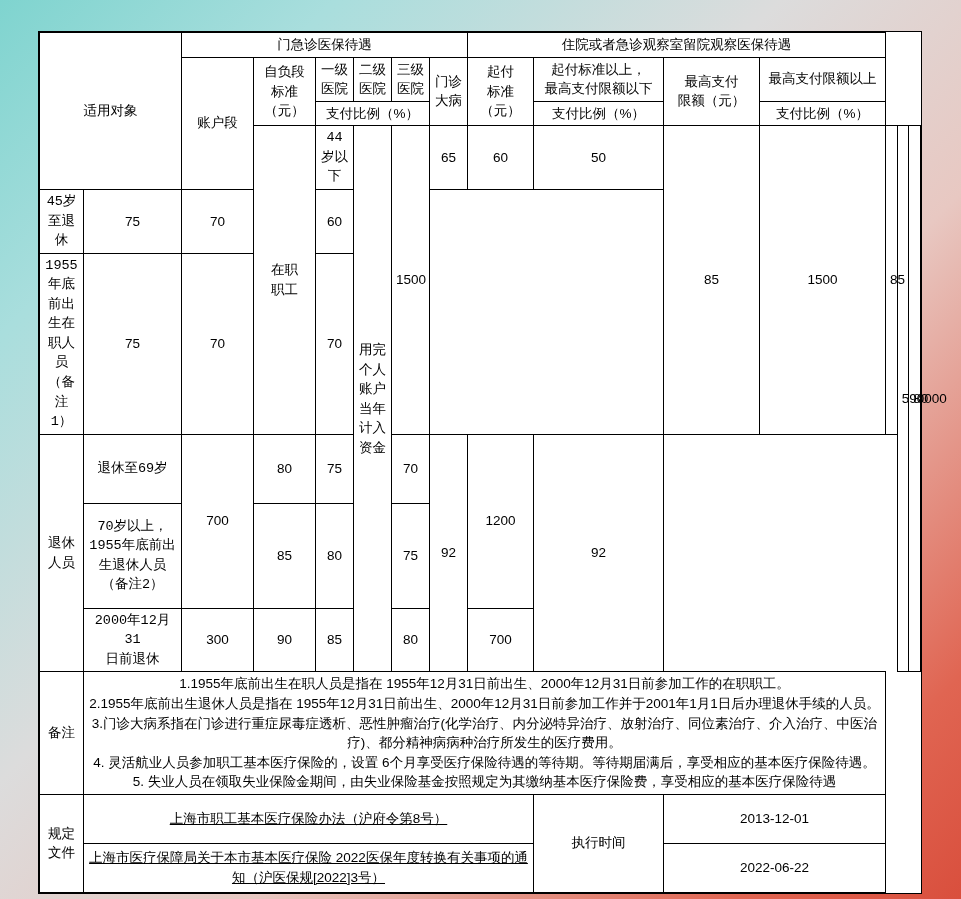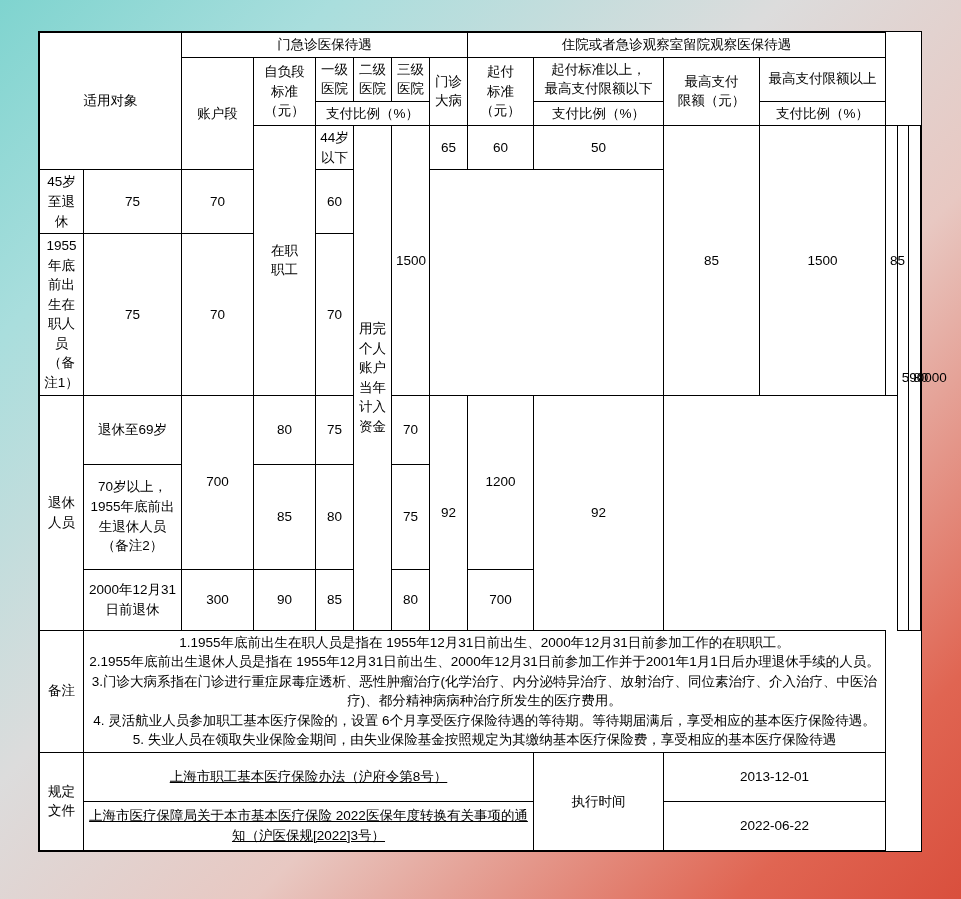--- a/index.html
+++ b/index.html
@@ -44,20 +44,21 @@
   }
   .hdr-group {
     font-size: 14.5px;
   }
   .sub {
     font-size: 13.5px;
   }
   .cell-left {
     text-align: left;
     padding-left: 7px;
+    font-family: Liberation Mono, monospace;
   }
   .tall {
     height: 36px;
   }
   .applies {
     font-size: 14.5px;
     margin-left: 33px;
   }
   .note-label {
     font-size: 14px;

